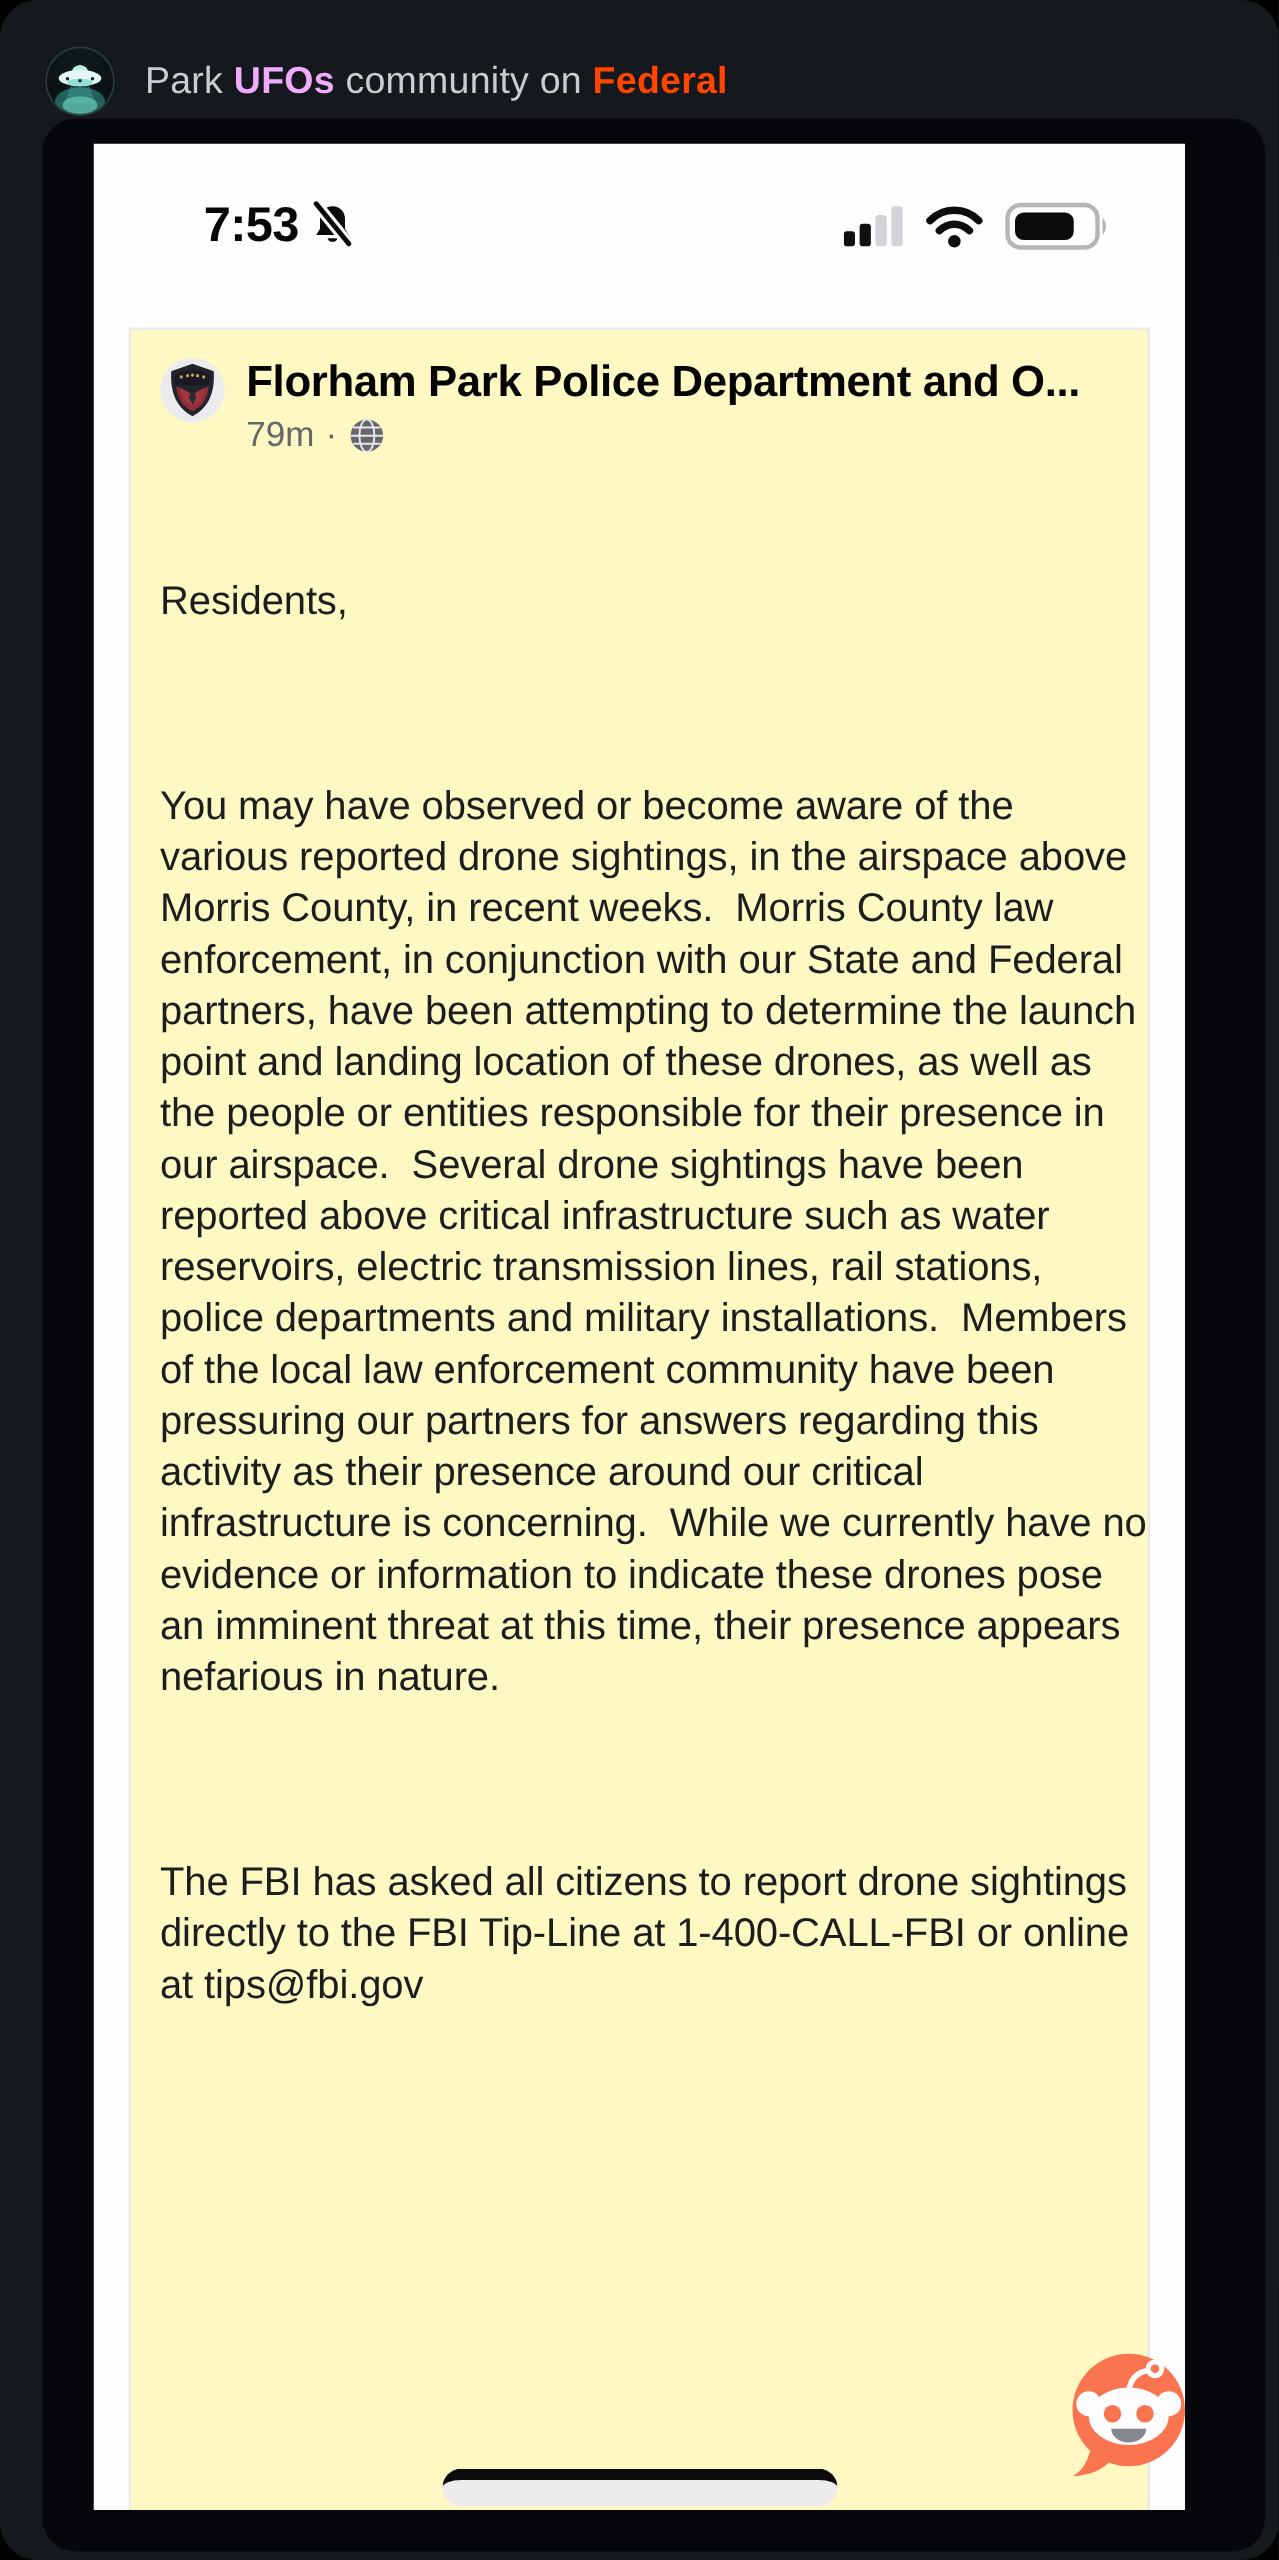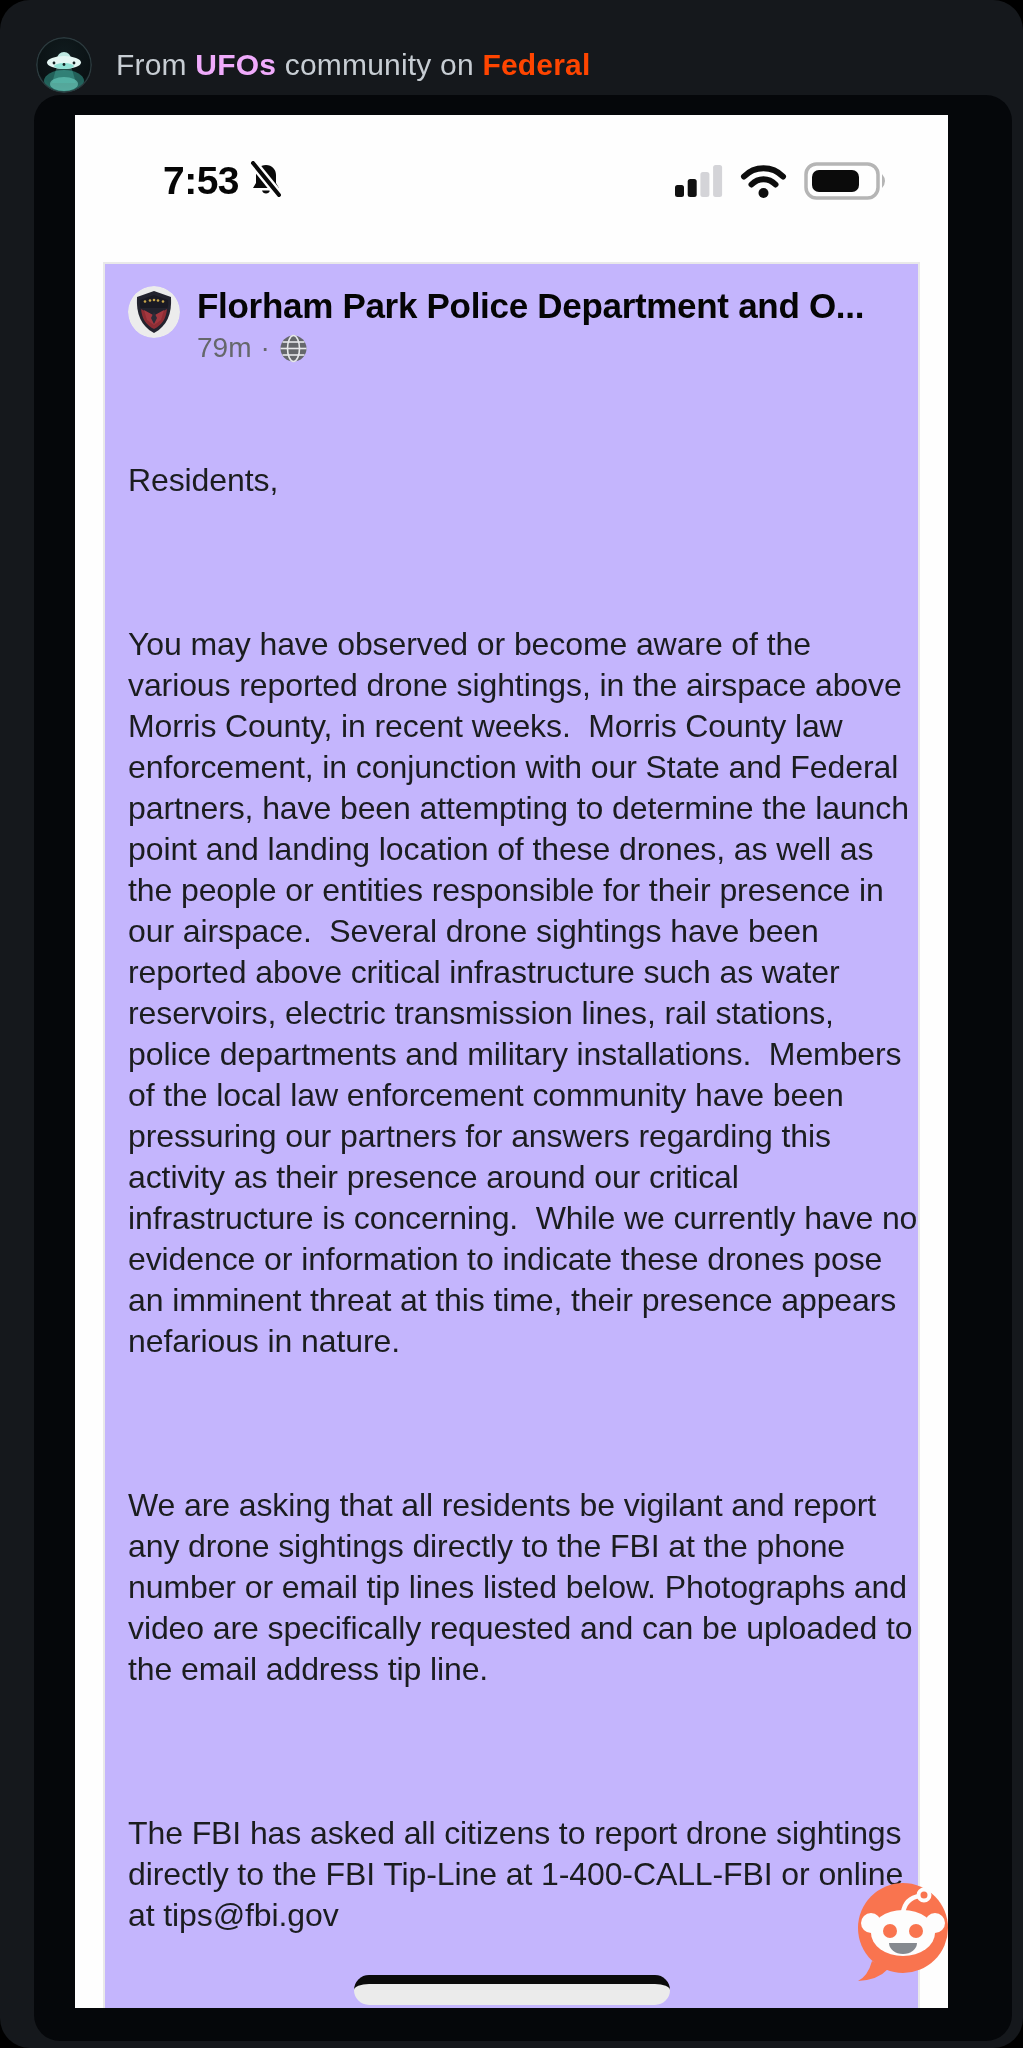--- a/index.html
+++ b/index.html
@@ -27,21 +27,21 @@
   
   .status-bar{position:absolute;left:0;top:38px;width:100%;height:56px;
     box-sizing:border-box;padding:0 58px 0 88px;
     display:flex;justify-content:space-between;align-items:center;}
   .sb-left{display:flex;align-items:center;gap:9px;}
   .sb-time{font-size:39px;font-weight:bold;color:#060606;letter-spacing:-.5px;}
   .sb-right{display:flex;align-items:center;gap:17px;}
 
   
   .post-card{position:absolute;left:28px;top:147px;width:817px;height:1760px;
-    box-sizing:border-box;background:#c4b5fd;
+    box-sizing:border-box;background:#fef9c3;
     border:2px solid #e9e9e9;border-bottom:none;}
   .post-header{position:absolute;left:23px;top:22px;display:flex;gap:17px;}
   .post-avatar{width:52px;height:52px;border-radius:50%;overflow:hidden;flex:0 0 auto;}
   .post-author{font-size:35px;font-weight:bold;color:#050505;letter-spacing:-.3px;
     white-space:nowrap;}
   .post-meta{display:flex;align-items:center;gap:9px;margin-top:6px;
     font-size:28px;color:#65676b;}
   .post-body{position:absolute;left:23px;top:114px;width:790px;
     font-size:32px;line-height:41px;color:#1b1d1f;
     letter-spacing:-.1px;white-space:pre-wrap;}
@@ -80,21 +80,21 @@
         <path d="M21,22 A7,7 0 0 1 35,22 Z" fill="#bfe9e2"></path>
         <ellipse cx="28" cy="25.5" rx="17" ry="6.5" fill="#e4f6f3"></ellipse>
         <ellipse cx="28" cy="29" rx="10" ry="3" fill="#8fe0d4"></ellipse>
         <circle cx="18" cy="26" r="1.4" fill="#122022"></circle>
         <circle cx="28" cy="27.5" r="1.4" fill="#122022"></circle>
         <circle cx="38" cy="26" r="1.4" fill="#122022"></circle>
         <circle cx="28" cy="28" r="27.2" fill="none" stroke="#2c3a3e" stroke-width="1.5"></circle>
       </svg>
     </div>
     <div class="share-title">
-      <span>From</span>
+      <span>Park</span>
       <span class="b">UFOs</span>
       <span>community on</span>
       <span class="b brand" id="brandName" style="color: rgb(255, 69, 0);">Federal</span>
     </div>
   </div>
 
   <div class="phone-shot">
     <div class="screen">
 
       <div class="status-bar">
@@ -156,21 +156,20 @@
                 <line x1="3.5" y1="8" x2="25.5" y2="8" stroke="#e7e8ea" stroke-width="1.6"></line>
                 <line x1="3.5" y1="21" x2="25.5" y2="21" stroke="#e7e8ea" stroke-width="1.6"></line>
               </svg>
             </div>
           </div>
         </div>
 
         <div class="post-body">
           <p>Residents,</p>
           <p>You may have observed or become aware of the various reported drone sightings, in the airspace above Morris County, in recent weeks.  Morris County law enforcement, in conjunction with our State and Federal partners, have been attempting to determine the launch point and landing location of these drones, as well as the people or entities responsible for their presence in our airspace.  Several drone sightings have been reported above critical infrastructure such as water reservoirs, electric transmission lines, rail stations, police departments and military installations.  Members of the local law enforcement community have been pressuring our partners for answers regarding this activity as their presence around our critical infrastructure is concerning.  While we currently have no evidence or information to indicate these drones pose an imminent threat at this time, their presence appears nefarious in nature.</p>
-          <p>We are asking that all residents be vigilant and report any drone sightings directly to the FBI at the phone number or email tip lines listed below. Photographs and video are specifically requested and can be uploaded to the email address tip line.</p>
           <p>The FBI has asked all citizens to report drone sightings directly to the FBI Tip-Line at 1-400-CALL-FBI or online at tips@fbi.gov</p>
           
         </div>
       </div>
 
       <div class="snoo-badge">
         <svg width="98" height="104" viewBox="0 0 98 104">
           <circle cx="49" cy="47" r="45" fill="#F9744F"></circle>
           <path d="M18,80 Q14,95 4,100 Q24,99 34,88 Z" fill="#F9744F"></path>
           <path d="M49,32 Q51,17 66,15" fill="none" stroke="#fdfdfd" stroke-width="4.5" stroke-linecap="round"></path>

